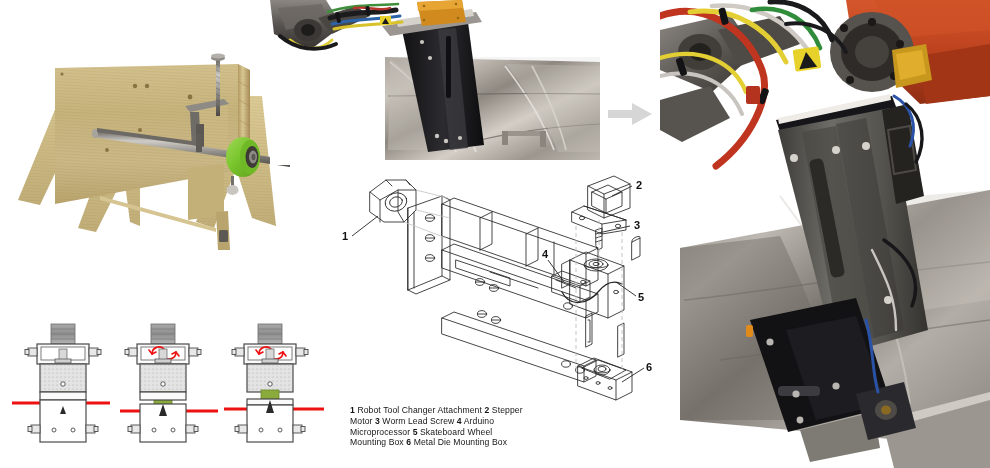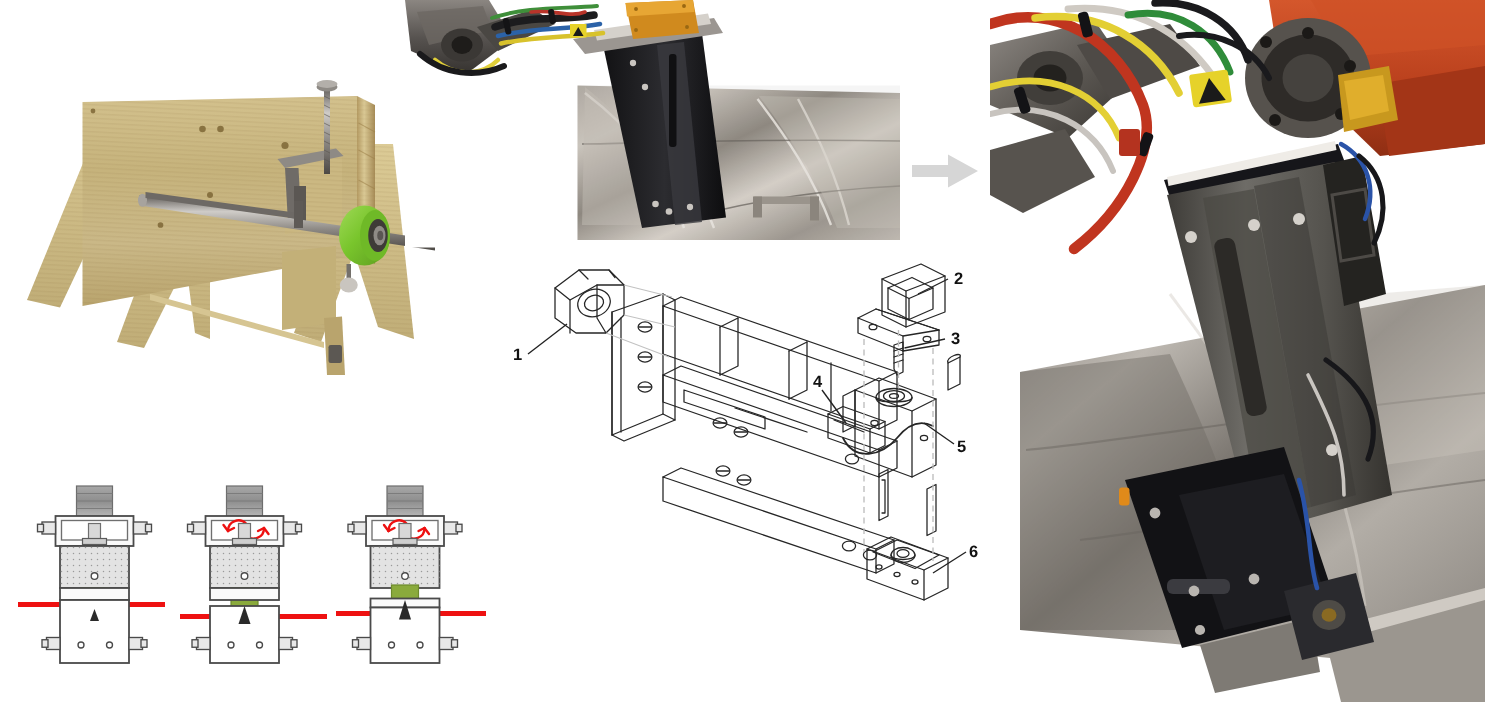--- a/index.html
+++ b/index.html
@@ -607,20 +607,23 @@
 
       <text class="callout" x="12" y="72">1</text>
       <text class="callout" x="306" y="21">2</text>
       <text class="callout" x="304" y="61">3</text>
       <text class="callout" x="212" y="90">4</text>
       <text class="callout" x="308" y="133">5</text>
       <text class="callout" x="316" y="203">6</text>
     </svg>
   </div>
 
+  <div class="abs caption" style="left:350px;top:405px;">
+    <span><b>1</b> Robot Tool Changer Attachment <b>2</b> Stepper Motor <b>3</b> Worm Lead Screw <b>4</b> Arduino Microprocessor <b>5</b> Skateboard Wheel Mounting Box <b>6</b> Metal Die Mounting Box</span>
+  </div>
 
   <div class="abs schem" style="left:0px;top:312px;width:335px;height:156px;">
     <svg width="335" height="156" viewBox="0 0 335 156">
       <defs>
         <linearGradient id="motorStack" x1="0" y1="0" x2="0" y2="1">
           <stop offset="0" stop-color="#a8a8a8"></stop>
             <stop offset=".5" stop-color="#8e8e8e"></stop>
           <stop offset="1" stop-color="#b4b4b4"></stop>
         </linearGradient>
         <pattern id="dots" width="4" height="4" patternUnits="userSpaceOnUse">

